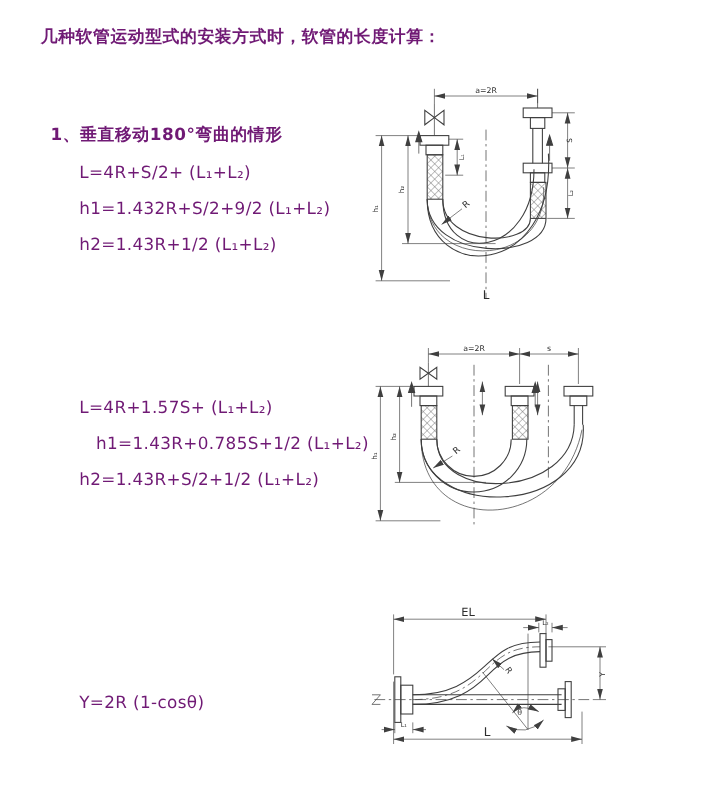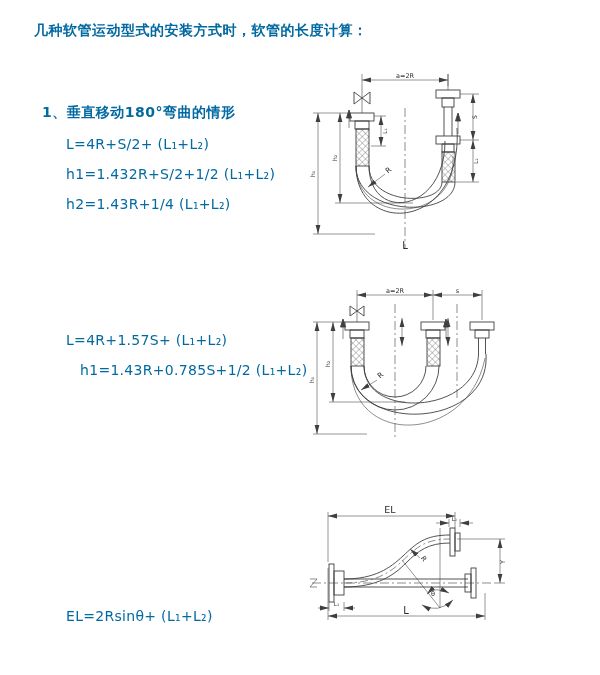--- a/index.html
+++ b/index.html
@@ -1,34 +1,34 @@
 <!DOCTYPE html>
 <html><head>
 <meta charset="utf-8">
 <style>
   html,body{margin:0;padding:0;background:#e8e8e8;}
   #page{position:relative;width:600px;height:675px;background:#ffffff;overflow:hidden;
-        font-family:"DejaVu Sans","Liberation Sans",sans-serif;color:#0369a1;}
+        font-family:"DejaVu Sans","Liberation Sans",sans-serif;color:#701a75;}
   .title{position:absolute;left:34px;top:22px;font-size:14px;font-weight:600;letter-spacing:.5px;white-space:nowrap;}
   .sec-h{position:absolute;font-size:14px;font-weight:600;letter-spacing:.5px;white-space:nowrap;}
   .formula{position:absolute;font-size:14px;font-weight:400;letter-spacing:.3px;white-space:nowrap;}
   svg{position:absolute;overflow:visible;}
   svg text{font-family:"DejaVu Sans","Liberation Sans",sans-serif;fill:#2d2d2d;}
 </style>
 </head>
 <body>
 
 <div id="page">
 
   <div class="title">几种软管运动型式的安装方式时，软管的长度计算：</div>
 
   <div class="sec-h" style="left:42px;top:104px">1、垂直移动180°弯曲的情形</div>
   <div class="formula" style="left:66px;top:136px">L=4R+S/2+ (L₁+L₂)</div>
-  <div class="formula" style="left:66px;top:166px">h1=1.432R+S/2+1/2 (L₁+L₂)</div>
-  <div class="formula" style="left:66px;top:196px">h2=1.43R+1/4 (L₁+L₂)</div>
+  <div class="formula" style="left:66px;top:166px">h1=1.432R+S/2+9/2 (L₁+L₂)</div>
+  <div class="formula" style="left:66px;top:196px">h2=1.43R+1/2 (L₁+L₂)</div>
 
   <svg style="left:305px;top:66px" width="280" height="192" viewBox="0 0 280 192">
     <defs>
       <marker id="d1a" markerWidth="10" markerHeight="6" refX="9" refY="3" orient="auto-start-reverse" markerUnits="userSpaceOnUse">
         <path d="M0,0.6L9,3L0,5.4Z" fill="#3f3f3f"></path>
       </marker>
       <pattern id="d1h" width="4.5" height="4.5" patternUnits="userSpaceOnUse" patternTransform="rotate(45)">
         <path d="M0,0H4.5M0,0V4.5" stroke="#6a6a6a" stroke-width="0.7" fill="none"></path>
       </pattern>
     </defs>
@@ -89,20 +89,21 @@
     <text transform="translate(172.5 95) rotate(-90)" text-anchor="middle" font-size="5.5">L₂</text>
     <text transform="translate(81.5 65) rotate(-90)" text-anchor="middle" font-size="5.5">L₁</text>
     <text transform="translate(32 92) rotate(-90)" text-anchor="middle" font-size="6">h₂</text>
     <text transform="translate(10 108) rotate(-90)" text-anchor="middle" font-size="6">h₁</text>
     <text transform="translate(85 106) rotate(-40)" text-anchor="middle" font-size="7.5">R</text>
     <text x="100" y="183" text-anchor="middle" font-size="10">L</text>
   </svg>
 
   <div class="formula" style="left:66px;top:332px">L=4R+1.57S+ (L₁+L₂)</div>
   <div class="formula" style="left:80px;top:362px">h1=1.43R+0.785S+1/2 (L₁+L₂)</div>
+  <div class="formula" style="left:66px;top:392px">h2=1.43R+S/2+1/2 (L₁+L₂)</div>
 
   <svg style="left:305px;top:282px" width="290" height="175" viewBox="0 0 290 175">
     <defs>
       <marker id="d2a" markerWidth="10" markerHeight="6" refX="9" refY="3" orient="auto-start-reverse" markerUnits="userSpaceOnUse">
         <path d="M0,0.6L9,3L0,5.4Z" fill="#3f3f3f"></path>
       </marker>
       <pattern id="d2h" width="4.5" height="4.5" patternUnits="userSpaceOnUse" patternTransform="rotate(45)">
         <path d="M0,0H4.5M0,0V4.5" stroke="#6a6a6a" stroke-width="0.7" fill="none"></path>
       </pattern>
     </defs>
@@ -155,21 +156,21 @@
       <line x1="72" y1="98" x2="56" y2="108" marker-end="url(#d2a)"></line>
     </g>
 
     <text x="90" y="10.5" text-anchor="middle" font-size="6.5">a=2R</text>
     <text x="152.5" y="10.5" text-anchor="middle" font-size="6.5">s</text>
     <text transform="translate(25 82) rotate(-90)" text-anchor="middle" font-size="6">h₂</text>
     <text transform="translate(9 98) rotate(-90)" text-anchor="middle" font-size="6">h₁</text>
     <text transform="translate(77 95) rotate(-40)" text-anchor="middle" font-size="7.5">R</text>
   </svg>
 
-  <div class="formula" style="left:66px;top:608px">EL=2Rsinθ+ (L₁+L₂)</div>
+  <div class="formula" style="left:66px;top:578px">Y=2R (1-cosθ)</div>
 
   <svg style="left:300px;top:498px" width="300" height="160" viewBox="0 0 300 160">
     <defs>
       <marker id="d3a" markerWidth="10" markerHeight="6" refX="9" refY="3" orient="auto-start-reverse" markerUnits="userSpaceOnUse">
         <path d="M0,0.6L9,3L0,5.4Z" fill="#3f3f3f"></path>
       </marker>
     </defs>
 
     <g stroke="#3f3f3f" fill="none" stroke-width="0.9">
 

